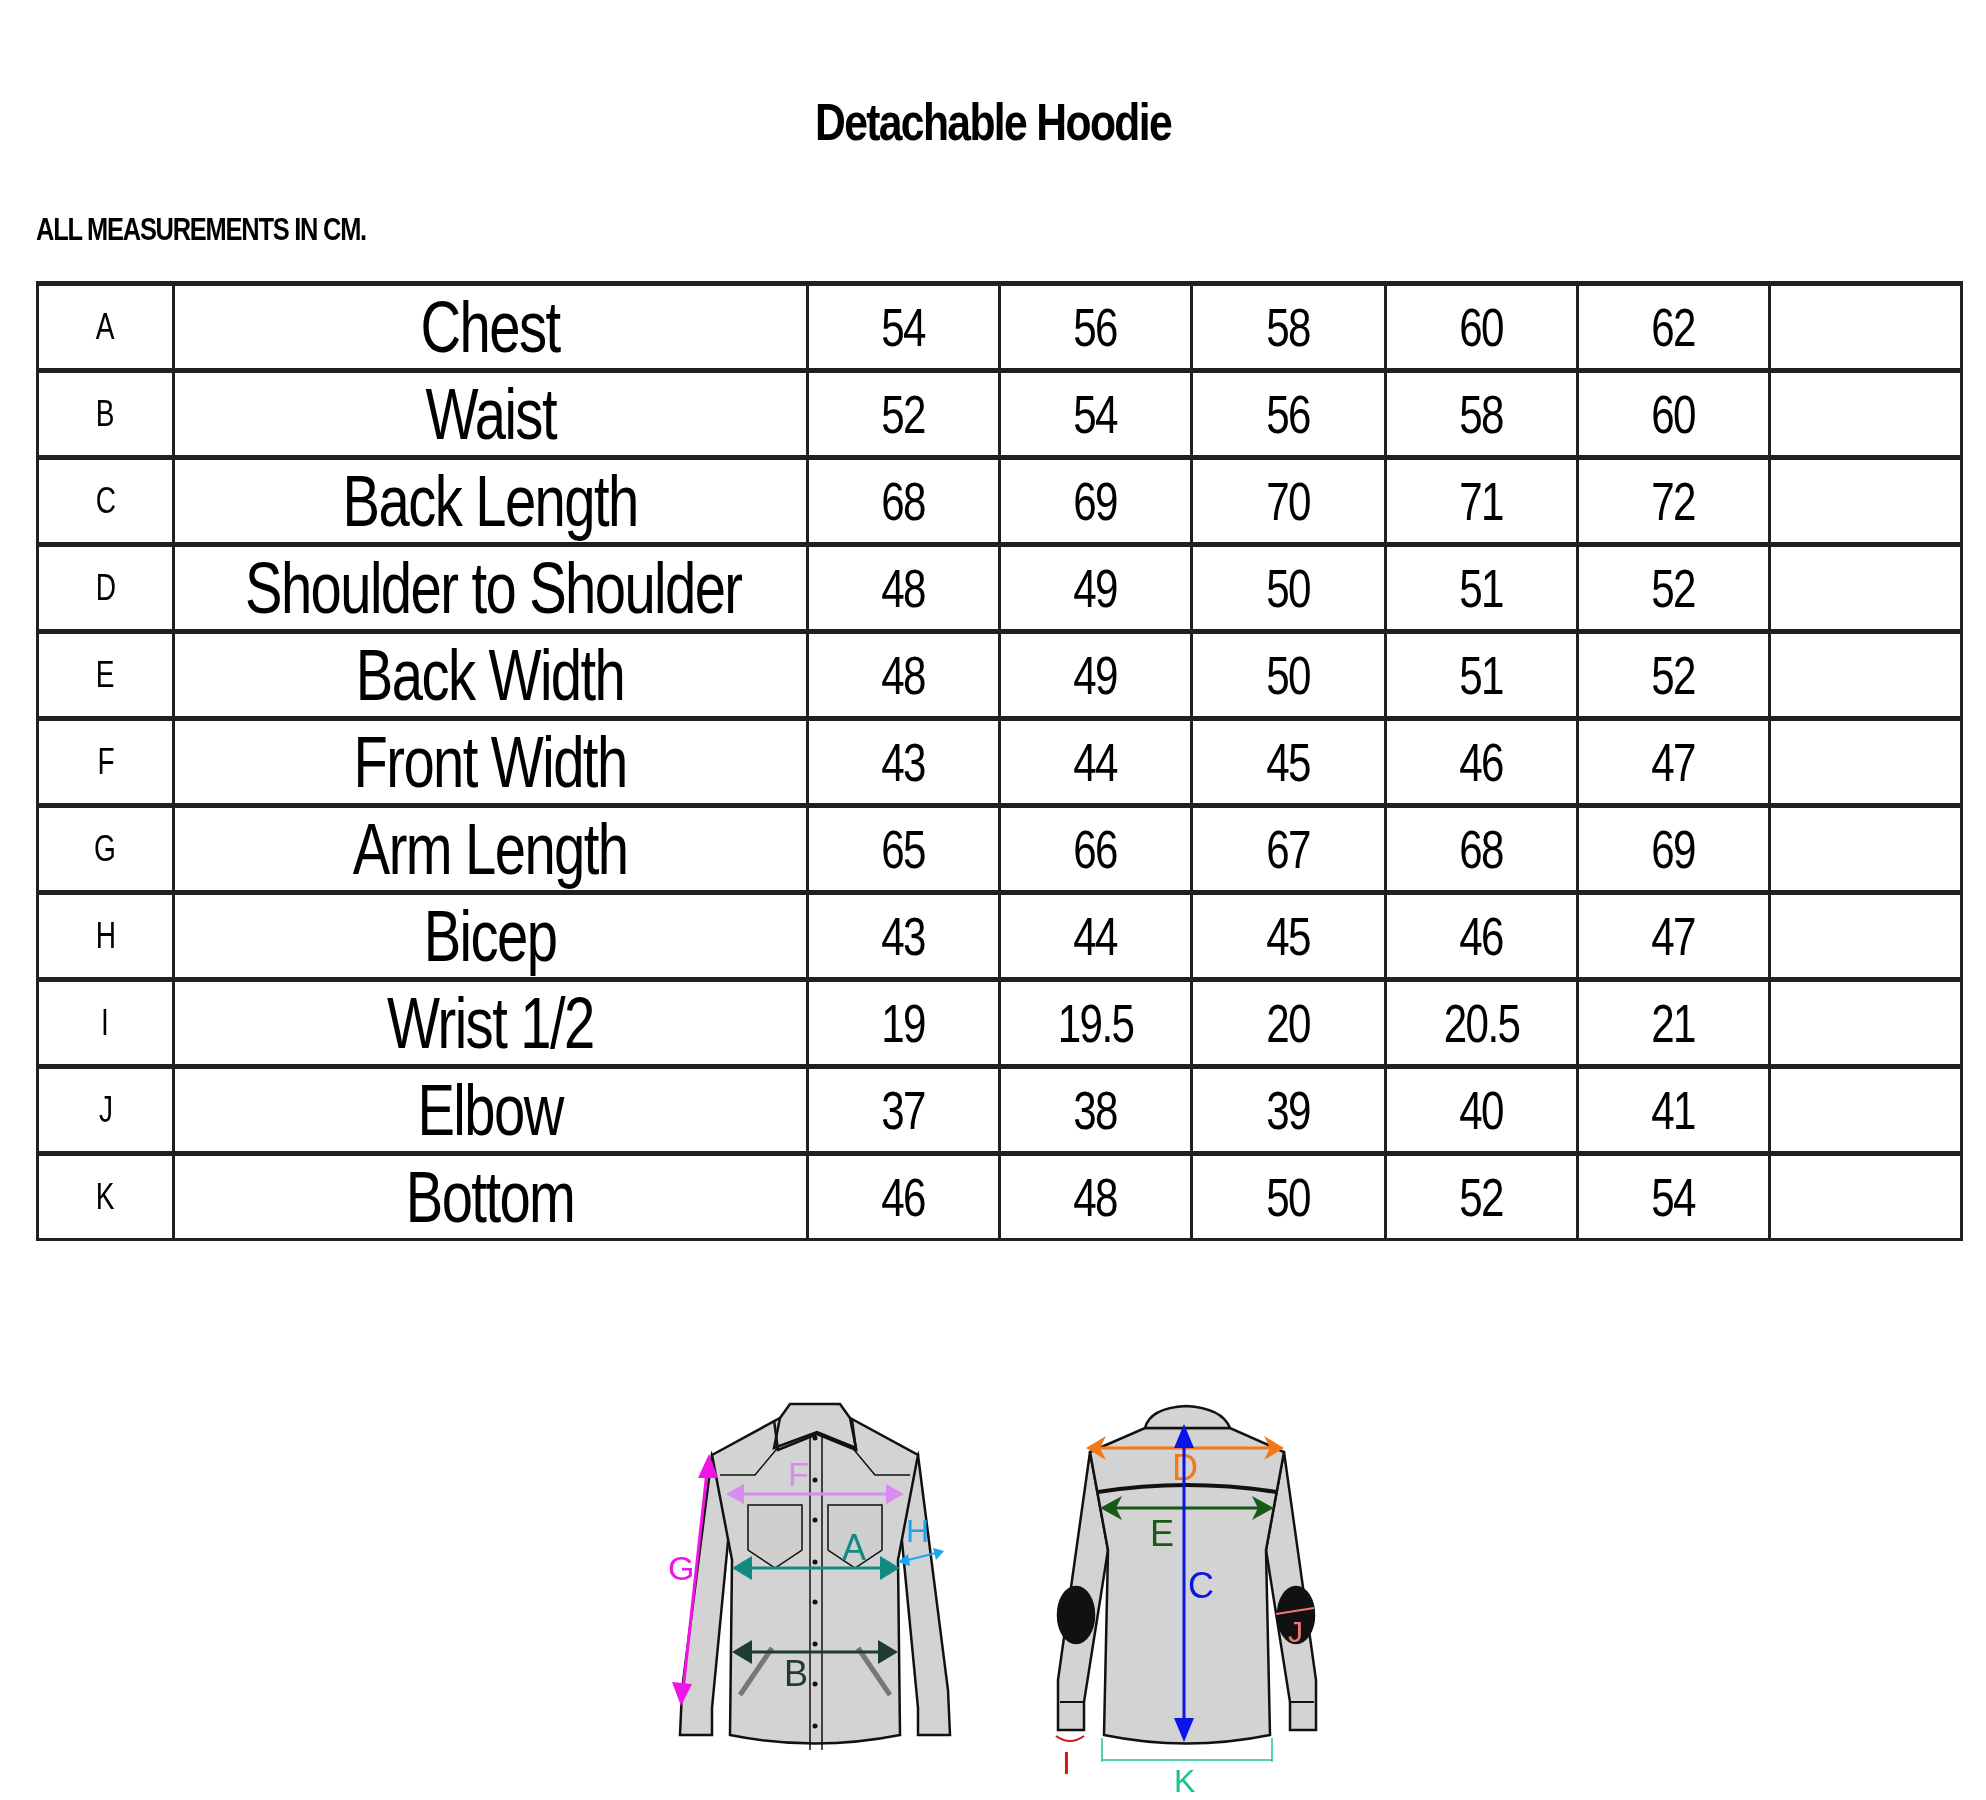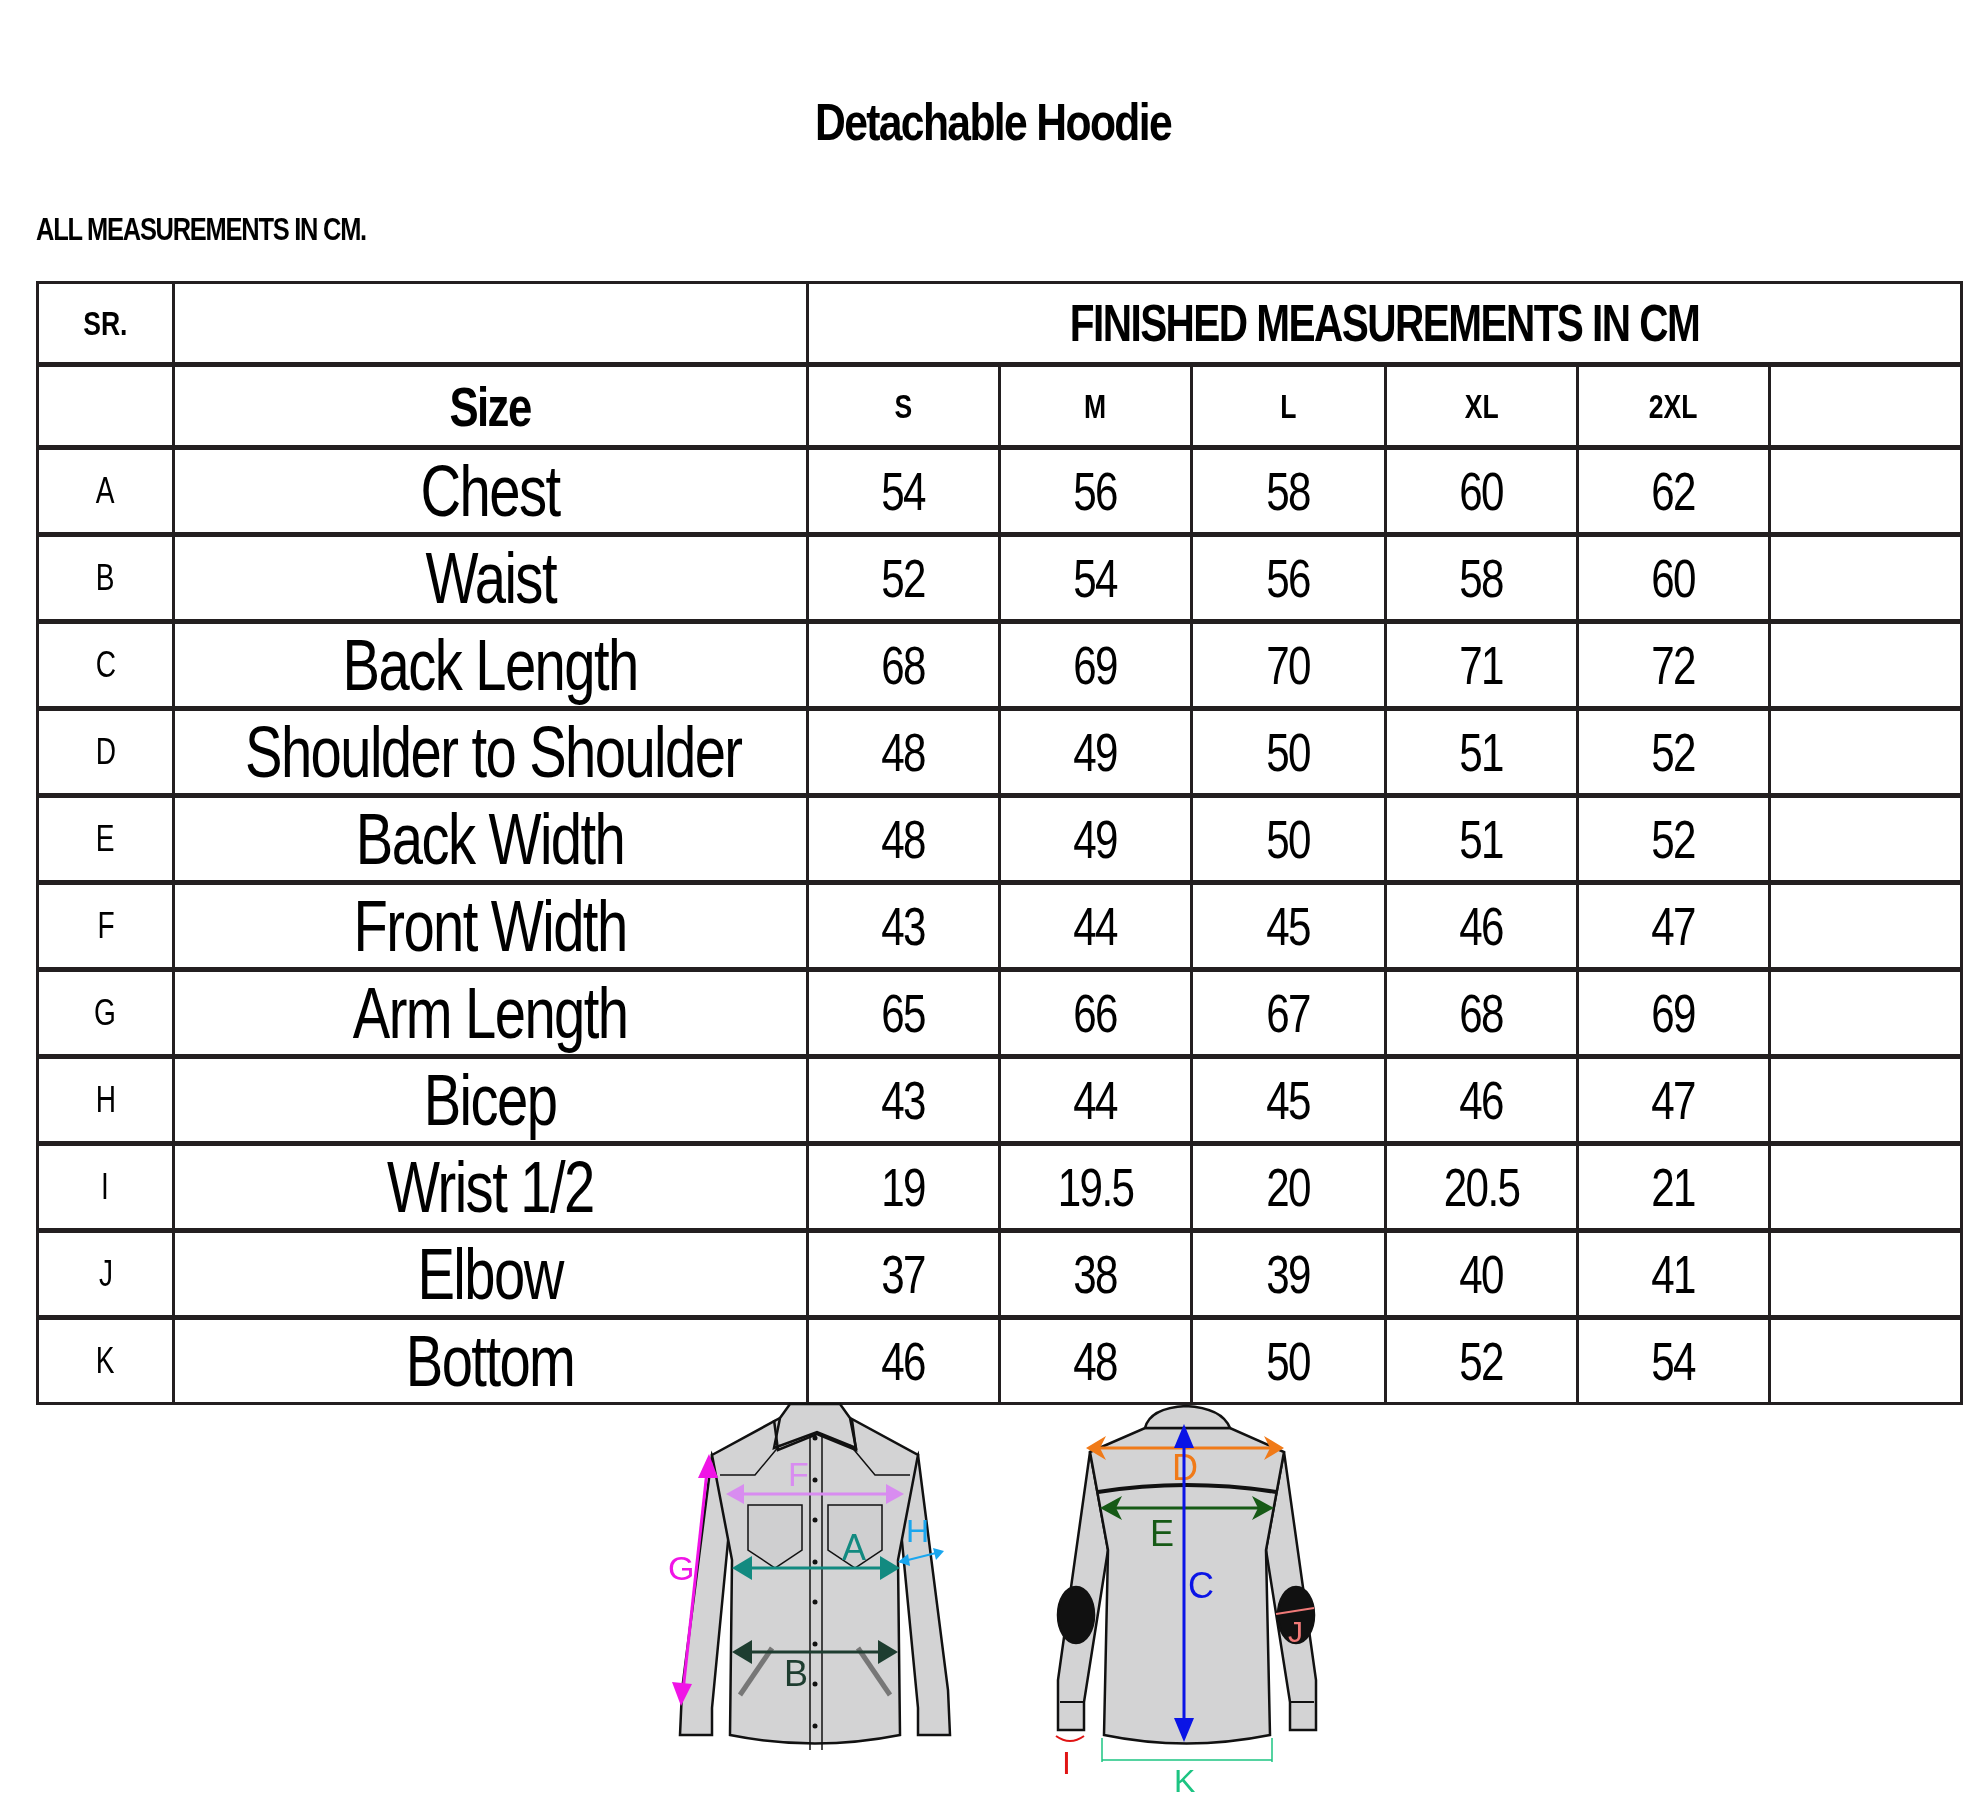--- a/index.html
+++ b/index.html
@@ -34,35 +34,20 @@
     <col style="width:136px">
       <col style="width:634px">
     <col style="width:192px">
       <col style="width:192px">
       <col style="width:194px">
     <col style="width:192px">
       <col style="width:192px">
       <col style="width:192px">
   </colgroup>
   <tbody id="tbody">
-    <tr>
-      <td class="hdr"><span class="squeeze">SR.</span></td>
-      <td></td>
-      <td colspan="6" class="hdr-main"><span class="squeeze">FINISHED MEASUREMENTS IN CM</span></td>
-    </tr>
-    <tr class="row">
-      <td></td>
-      <td class="hdr-size"><span class="squeeze">Size</span></td>
-      <td class="hdr"><span class="squeeze">S</span></td>
-      <td class="hdr"><span class="squeeze">M</span></td>
-      <td class="hdr"><span class="squeeze">L</span></td>
-      <td class="hdr"><span class="squeeze">XL</span></td>
-      <td class="hdr"><span class="squeeze">2XL</span></td>
-      <td class="hdr"><span class="squeeze"></span></td>
-    </tr>
   <tr class="row">
         <td class="sr"><span class="squeeze">A</span></td>
         <td class="meas"><span class="squeeze">Chest</span></td>
         <td class="val"><span class="squeeze">54</span></td>
         <td class="val"><span class="squeeze">56</span></td>
         <td class="val"><span class="squeeze">58</span></td>
         <td class="val"><span class="squeeze">60</span></td>
         <td class="val"><span class="squeeze">62</span></td>
         <td class="val"><span class="squeeze"></span></td>
       </tr>

